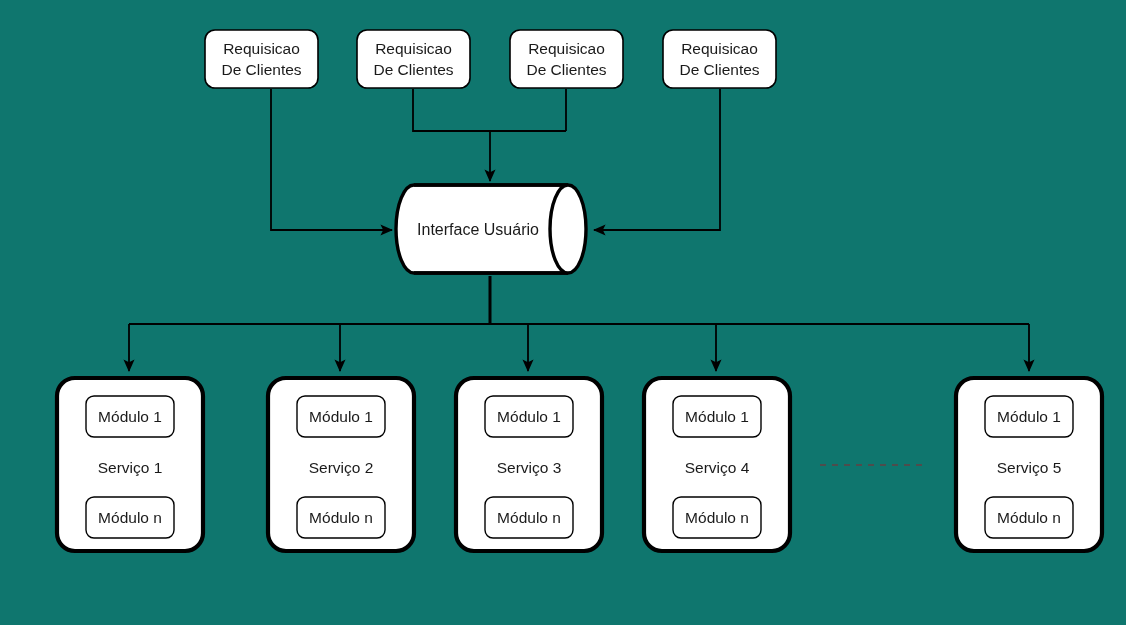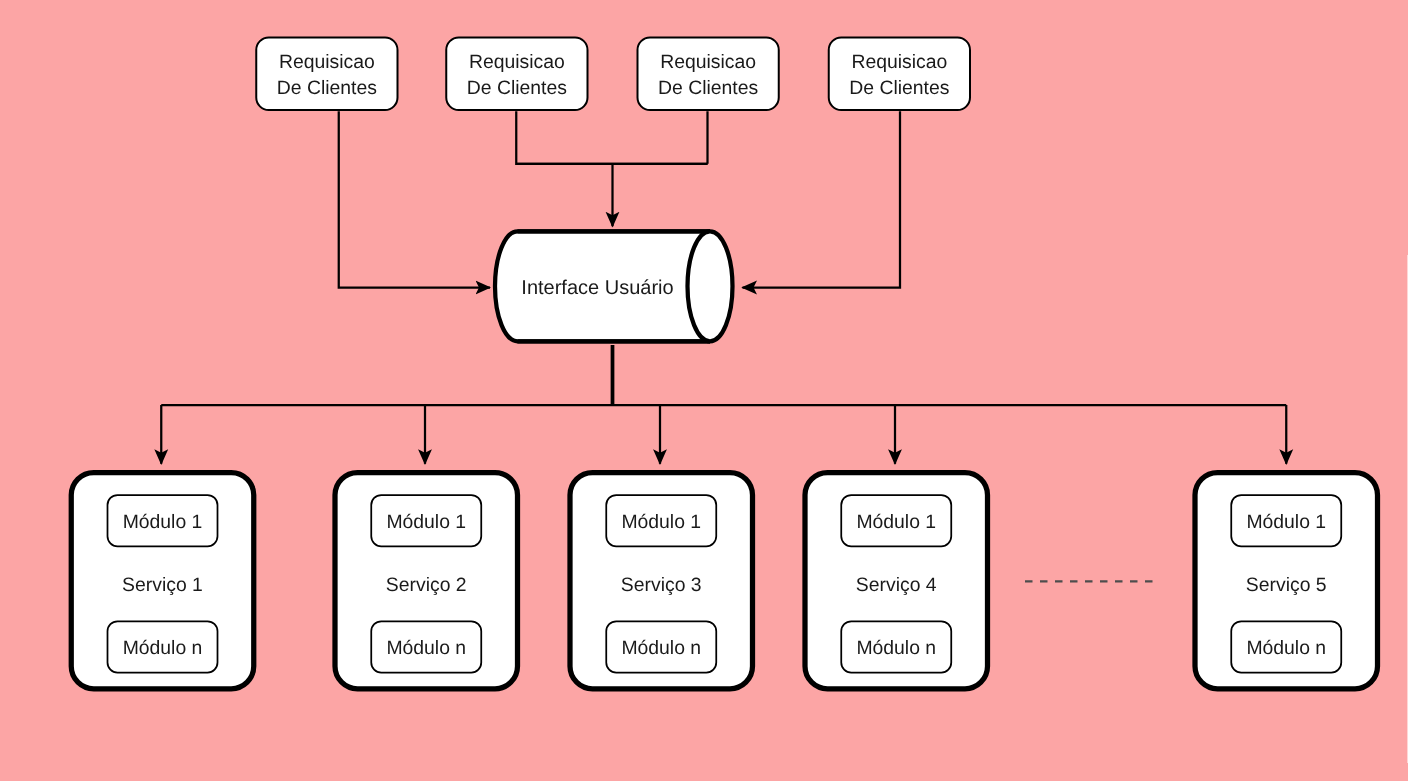--- a/index.html
+++ b/index.html
@@ -7,21 +7,21 @@
     padding: 0;
     background: #ffffff;
   }
   body {
     font-family: "Liberation Sans", sans-serif;
   }
   #diagram-root {
     position: relative;
     width: 1126px;
     height: 625px;
-    background: #fca5a5;
+    background: #0f766e;
     overflow: hidden;
   }
   #diagram-svg {
     position: absolute;
     top: 0;
     left: 0;
     width: 1126px;
     height: 625px;
   }
   .node-label {

